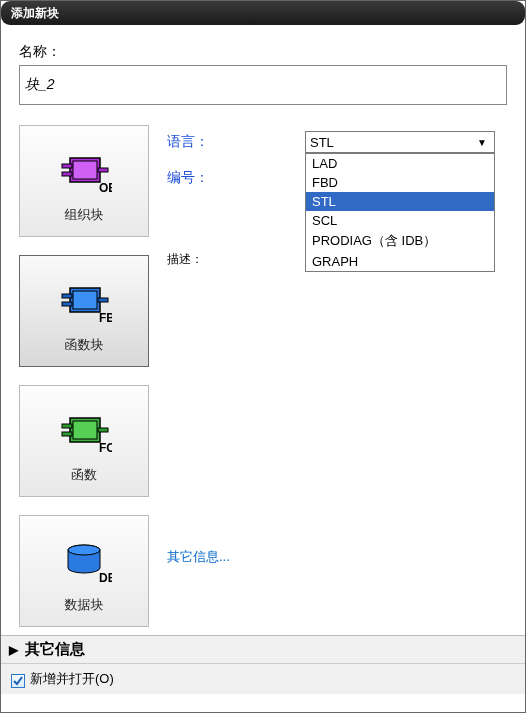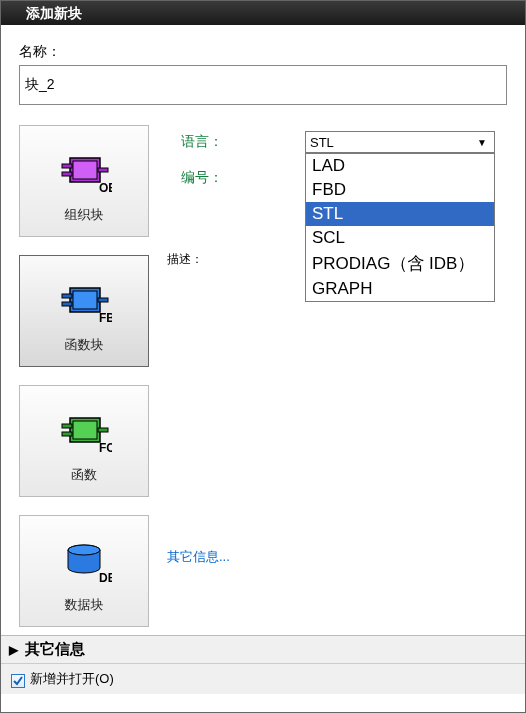--- a/index.html
+++ b/index.html
@@ -8,39 +8,41 @@
       font-size: 13px;
       background: #fff;
       width: 526px;
       height: 713px;
       overflow: hidden;
       border: 1px solid #666;
     }
     .title-bar {
       background: linear-gradient(to bottom, #3a3a3a, #1a1a1a);
       color: #fff;
-      padding: 4px 25px;
-      font-size: 14px;
+      padding: 4px 10px;
+      font-size: 12px;
       font-weight: bold;
       height: 24px;
+      border-radius: 9px;
     }
     .content {
       padding: 18px 18px 8px 18px;
       border-radius: 21px;
     }
     .name-label {
       margin-bottom: 4px;
       font-size: 14px;
     }
     .name-input {
       width: 100%;
       border: 1px solid #888;
       padding: 19px 5px;
       font-size: 14px;
       height: 24px;
+      font-style: italic;
     }
     .main-area {
       display: flex;
       margin-top: 20px;
       gap: 18px;
     }
     .block-list {
       display: flex;
       flex-direction: column;
       gap: 18px;
@@ -77,23 +79,22 @@
       position: relative;
       padding-top: 6px;
     }
     .row {
       display: flex;
       align-items: center;
       margin-bottom: 16px;
     }
     .row-label {
       width: 70px;
-      color: #15803d;
-      font-size: 14px;
-      text-align: center;
+      color: #1d4ed8;
+      font-size: 14px;
     }
     .select-box {
       width: 190px;
       height: 22px;
       border: 1px solid #7a7a7a;
       background: #fff;
       display: flex;
       align-items: center;
       padding: 0 4px;
       position: relative;
@@ -112,21 +113,21 @@
       position: absolute;
       top: 28px;
       left: 138px;
       width: 190px;
       border: 1px solid #7a7a7a;
       background: #fff;
       z-index: 10;
     }
     .dropdown-item {
       padding: 2px 6px;
-      font-size: 17px;
+      font-size: 13px;
       cursor: pointer;
     }
     .dropdown-item.selected {
       background: #316ac5;
       color: #fff;
     }
     .desc-label {
       font-size: 12px;
       margin-top: 64px;
       margin-bottom: 10px;

